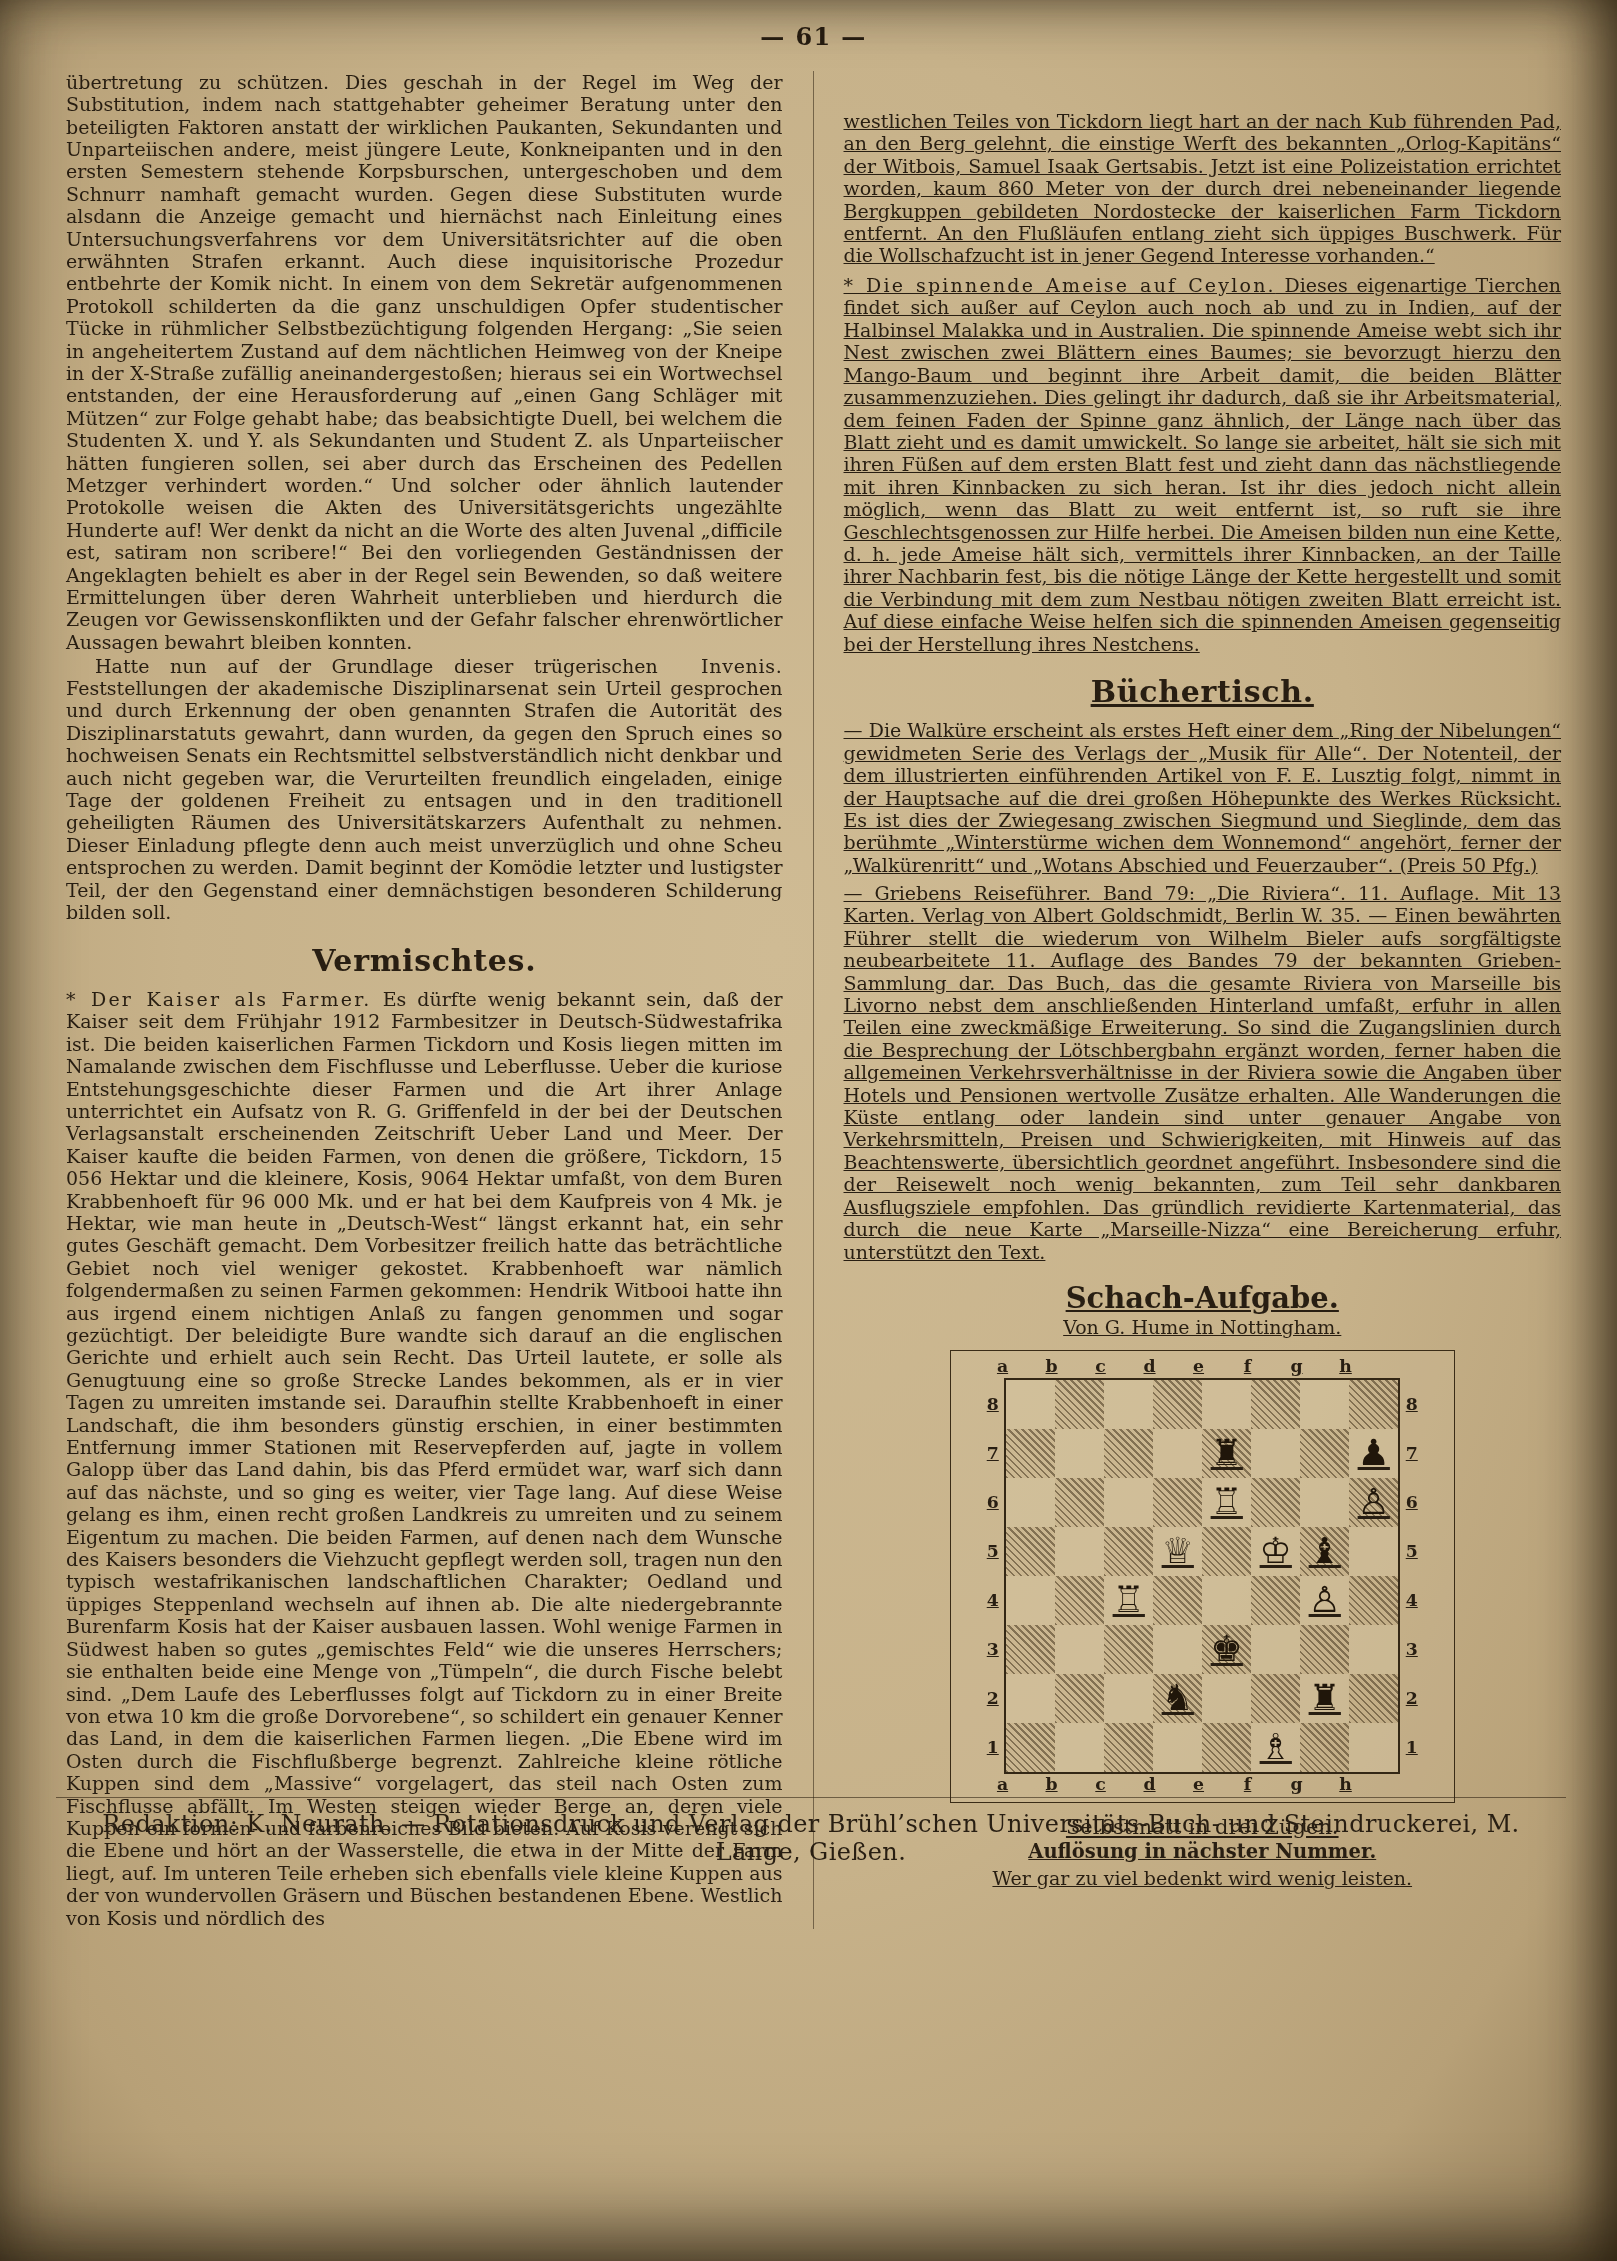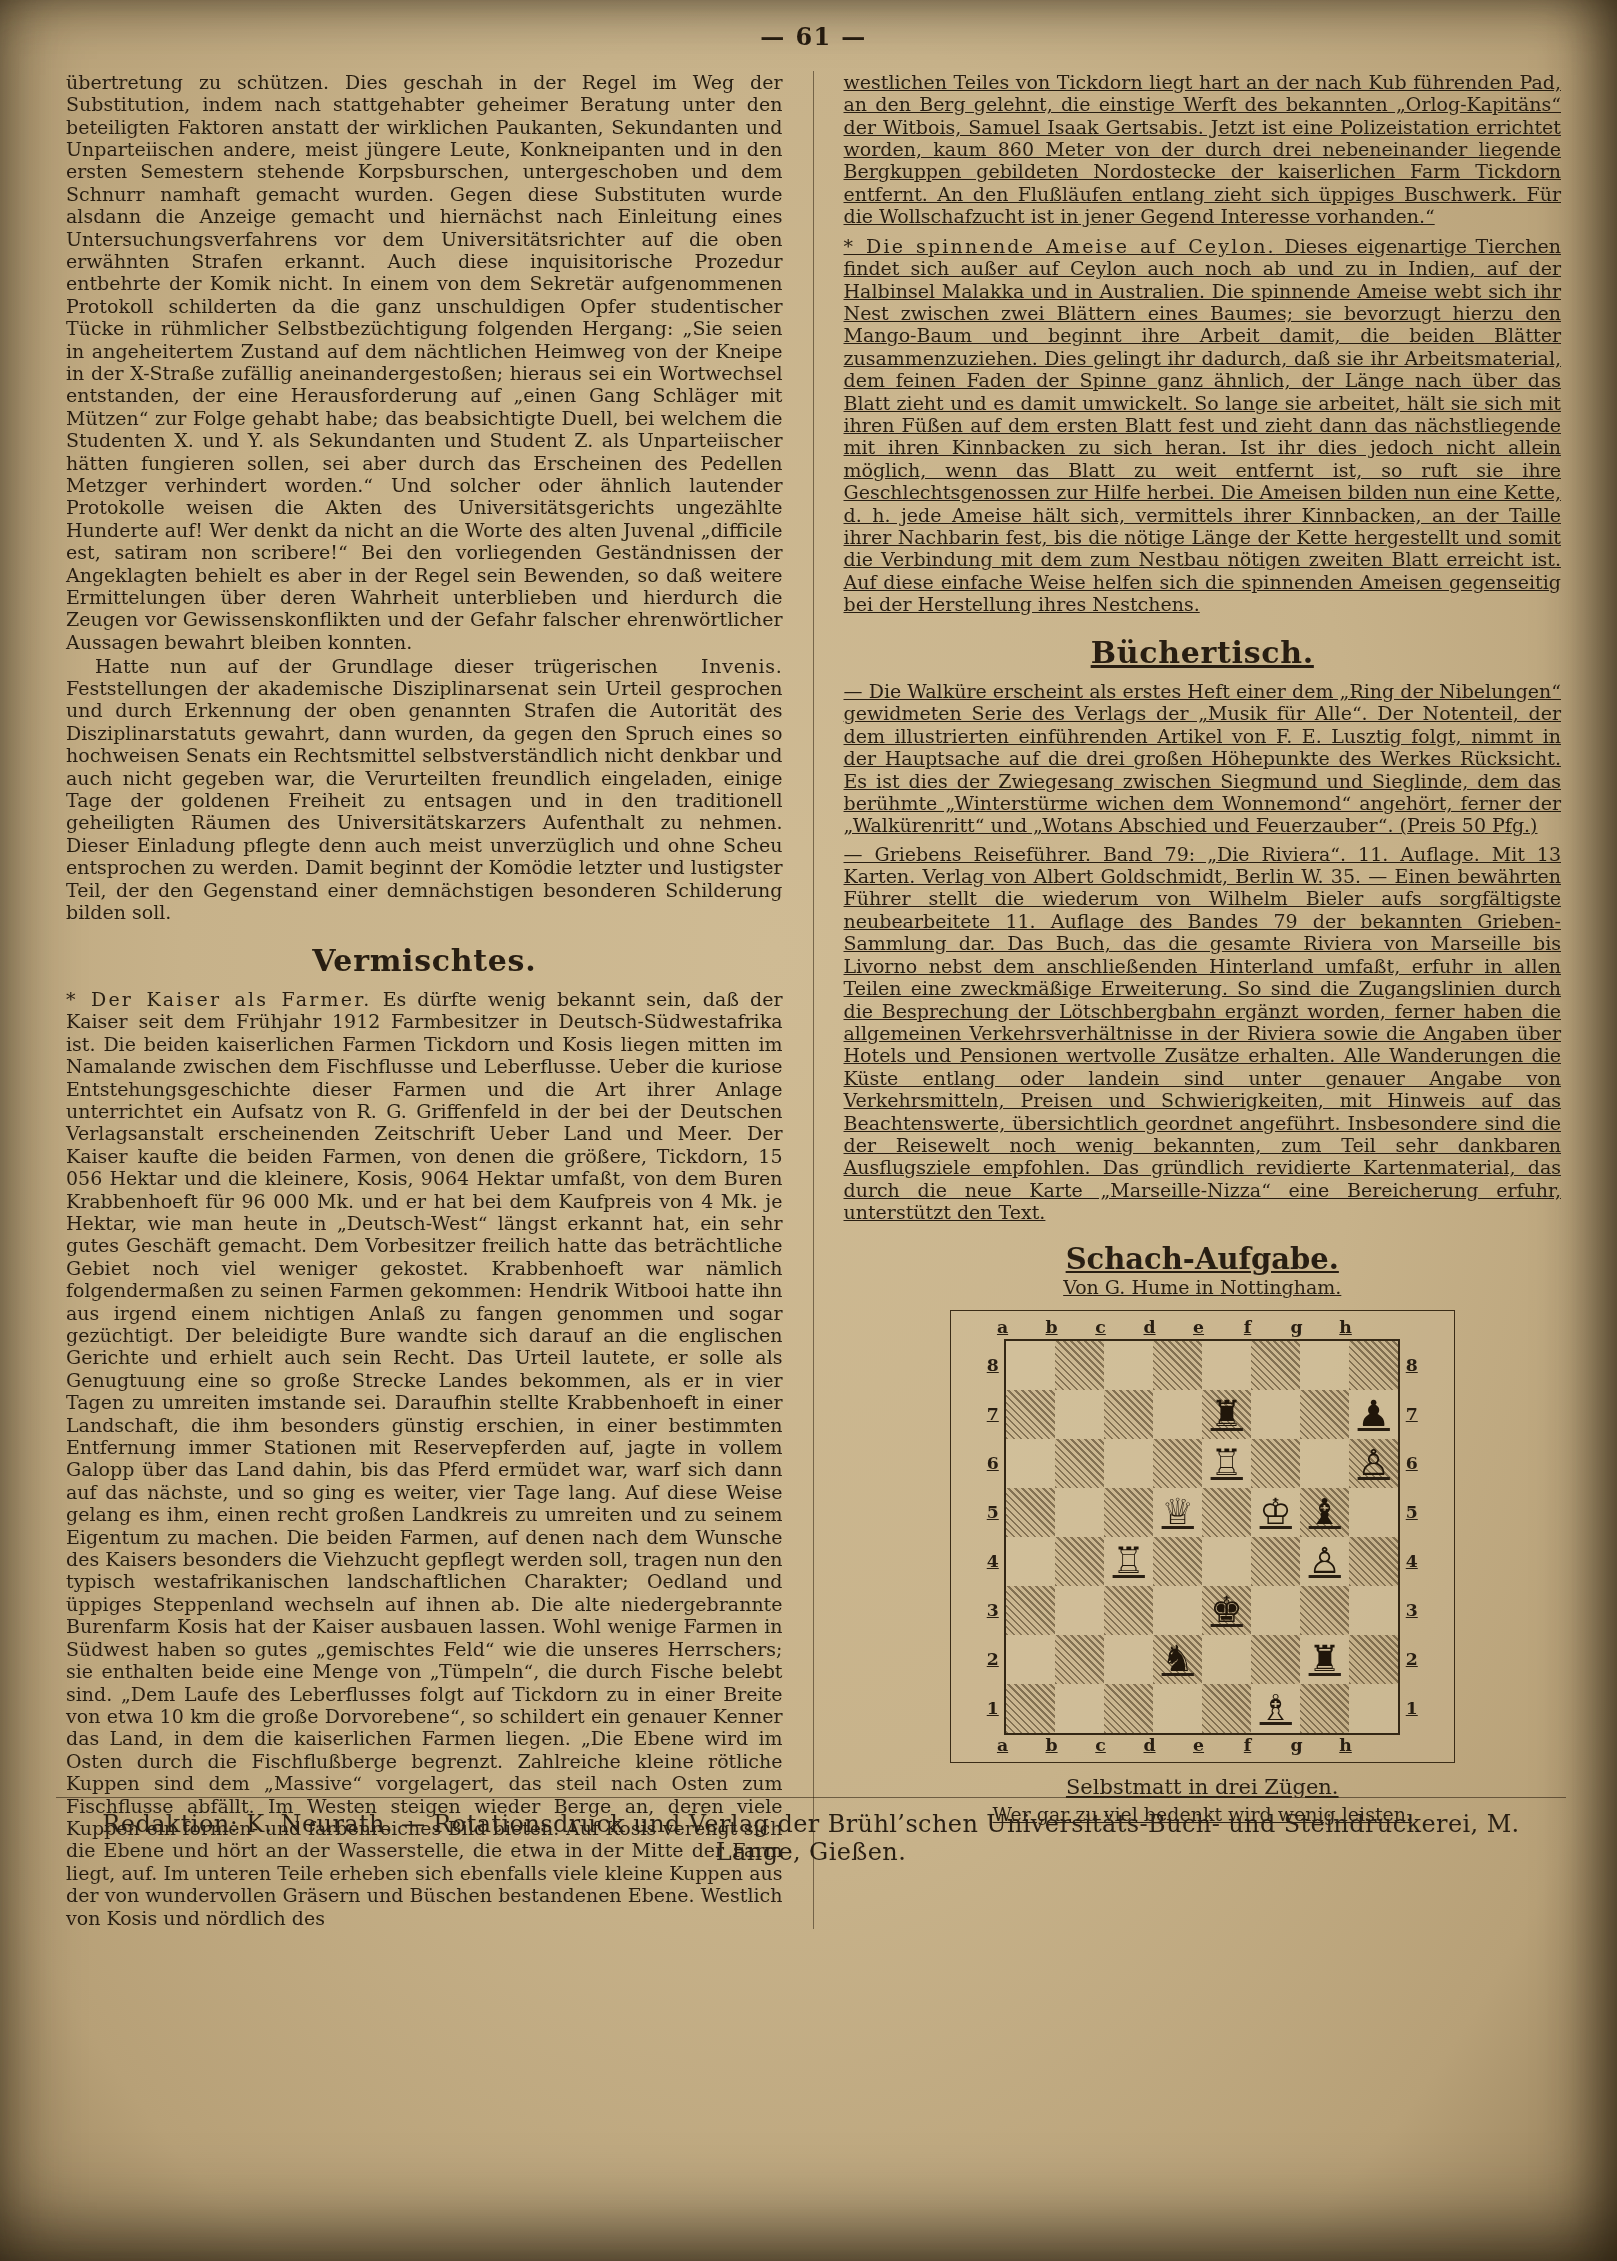--- a/index.html
+++ b/index.html
@@ -18,21 +18,21 @@
       inset -35px 0 58px -16px rgba(30,22,8,.65),
       inset 38px 0 79px -36px rgba(30,22,8,.45),
       inset 0 -58px 79px -25px rgba(30,22,8,.6),
       inset 0 29px 65px -32px rgba(30,22,8,.35);
   }
   .content { position:relative; padding:21.7px 56px 0 66px; z-index:1; }
   .page-number {
     text-align:center; font-weight:bold; font-size:24px;
     letter-spacing:1.4px; margin-bottom:20px;
   }
-  .columns { display:flex; align-items:flex-start; }
+  .columns { display:flex; align-items:center; }
   .col {
     width:50%; font-size:19px; line-height:22.4px; text-align:justify;
   }
   .col.left  { padding-right:30px; border-right:1.4px solid rgba(48,35,18,.55); }
   .col.right { padding-left:30px;text-decoration:underline; }
   p { text-indent:29px; margin:0; }
   p.noindent { text-indent:0; }
   p + p { margin-top:1.4px; }
   .lead { letter-spacing:2.2px; }
   .signature { float:right; padding-left:14.4px; letter-spacing:0.7px; }
@@ -254,20 +254,21 @@
               <span>d</span>
               <span>e</span>
               <span>f</span>
               <span>g</span>
               <span>h</span>
             </div>
         </div>
       </div>
 
       <div class="chess-caption1">Selbstmatt in drei Zügen.</div>
+      <div class="chess-caption2">Auflösung in nächster Nummer.</div>
 
       <p class="hiero2">Wer gar zu viel bedenkt wird wenig leisten.</p>
     </div>
 
   </div>
 
   <div class="footer">Redaktion: K. Neurath. — Rotationsdruck und Verlag der Brühl’schen Universitäts-Buch- und Steindruckerei, M. Lange, Gießen.</div>
 </div>
 
 

